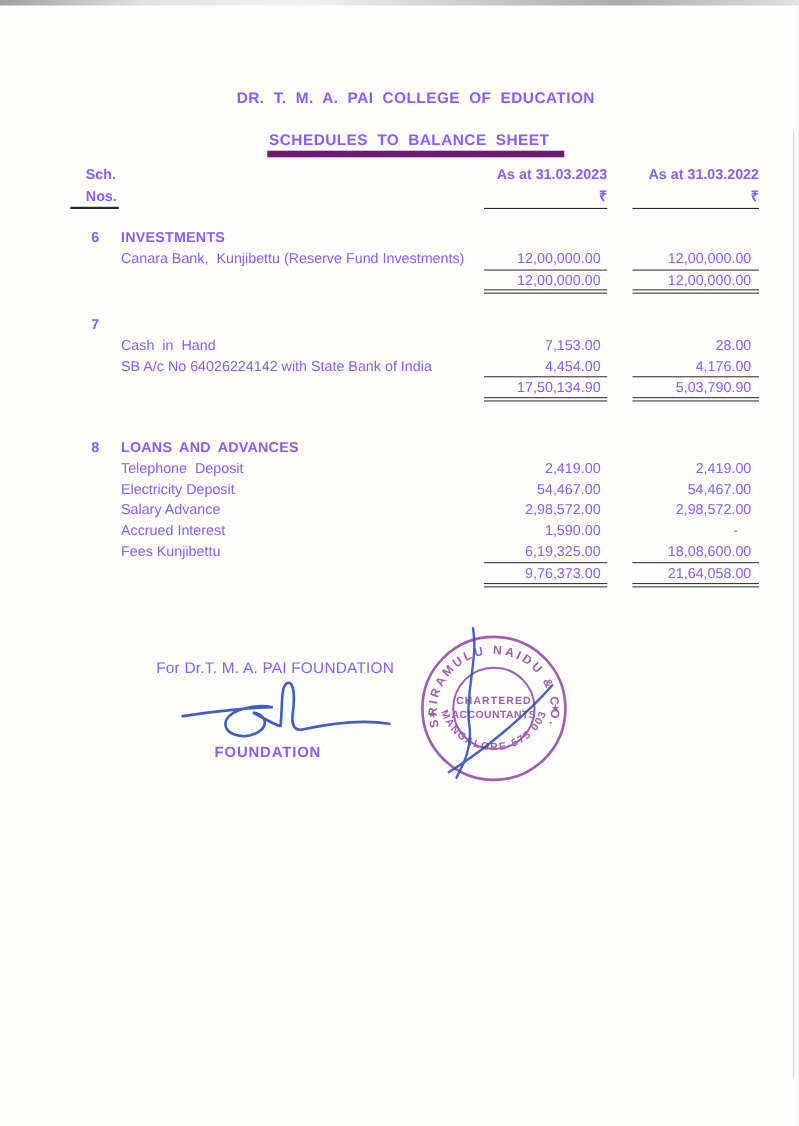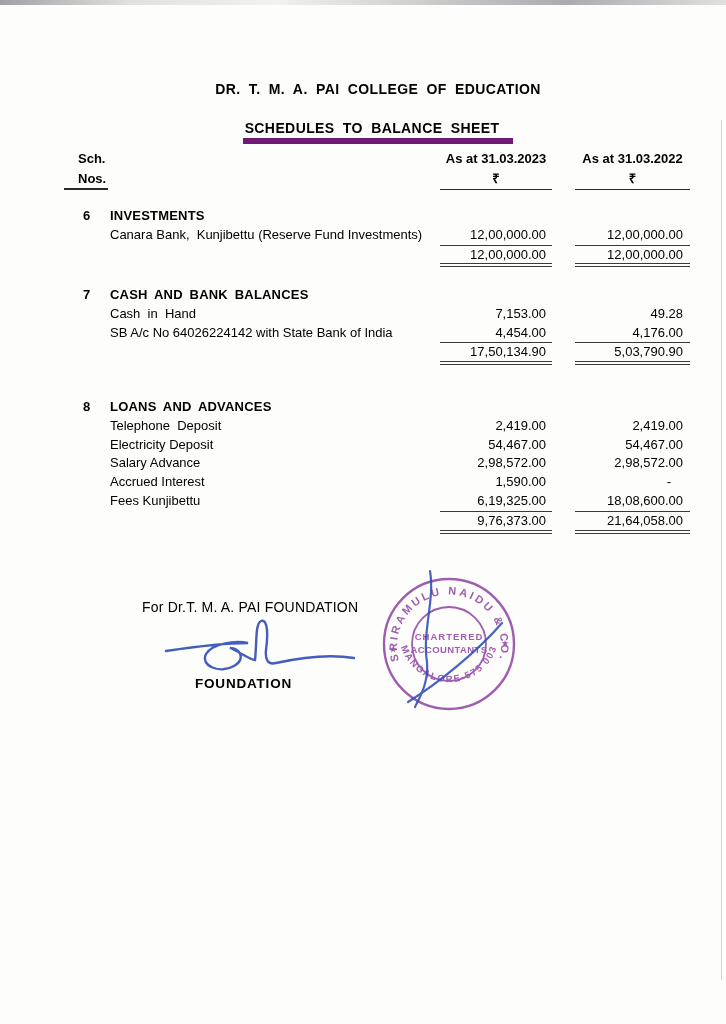--- a/index.html
+++ b/index.html
@@ -3,21 +3,21 @@
 <meta charset="utf-8">
 <style>
   * { margin:0; padding:0; box-sizing:border-box; }
   html,body { background:#e8e8e8; }
   .page {
     position:relative;
     width:726px; height:1024px;
     background:#fdfdfc;
     overflow:hidden;
     font-family:"Liberation Sans", sans-serif;
-    color:#000000;
+    color:#8b5cf6;
   }
   
   .top-smudge {
     position:absolute; top:0; left:0; width:726px; height:5px;
     background:linear-gradient(90deg,
       rgba(85,85,90,.55) 0%, rgba(140,140,145,.25) 18%,
       rgba(160,160,165,.12) 38%, rgba(110,110,115,.38) 62%,
       rgba(90,90,95,.5) 78%, rgba(150,150,155,.28) 100%);
   }
   .right-edge-line {
@@ -42,21 +42,21 @@
   .cols { display:flex; width:612px; }
   .c-sch   { width:32px; padding-left:5px; }
   .c-label { flex:1; white-space:pre; overflow:hidden; }
   .c-v1 { width:112px; text-align:right; padding-right:6px; }
   .c-gap { width:23px; }
   .c-v2 { width:115px; text-align:right; padding-right:7px; }
   
   .col-headers { position:absolute; top:149px; left:78px; font-size:13px; font-weight:bold; }
   .col-headers .c-sch { line-height:19.5px; padding-left:0; }
   .nos-underline { display:inline-block; margin-left:-14px; padding-left:14px; padding-right:2px; border-bottom:2px solid #2a2a2a; }
-  .amt-head { text-align:center; padding-right:0; border-bottom:1.7px solid #2a2a2a; height:41px; line-height:19.5px; }
+  .amt-head { text-align:right; padding-right:0; border-bottom:1.7px solid #2a2a2a; height:41px; line-height:19.5px; }
   
   .section { position:absolute; left:78px; font-size:13px; }
   .trow { height:18.8px; line-height:18.8px; }
   .schno { font-weight:bold; }
   .sec-heading {
     display:inline-block; font-weight:bold; letter-spacing:.2px; word-spacing:3px;
     border-bottom:1.7px solid #262626; line-height:16px; height:18.8px;
   }
   .rule-top { border-top:1.5px solid #3a3a3a; }
   .dash-cell { padding-right:19px; }
@@ -126,31 +126,30 @@
         <div class="c-label"></div>
       <div class="c-v1 drule"></div>
       <div class="c-gap"></div>
       <div class="c-v2 drule"></div>
     </div>
   </div>
 
   <div class="section" style="top:286px;">
     <div class="trow cols">
       <div class="c-sch schno">7</div>
-      <div class="c-label"><span class="sec-heading">CASH AND BANK BALANCES</span></div>
       <div class="c-v1"></div>
         <div class="c-gap"></div>
         <div class="c-v2"></div>
     </div>
     <div class="trow cols">
       <div class="c-sch"></div>
       <div class="c-label">Cash  in  Hand</div>
       <div class="c-v1">7,153.00</div>
       <div class="c-gap"></div>
-      <div class="c-v2">49.28</div>
+      <div class="c-v2">28.00</div>
     </div>
     <div class="trow cols">
       <div class="c-sch"></div>
       <div class="c-label">SB A/c No 64026224142 with State Bank of India</div>
       <div class="c-v1">4,454.00</div>
       <div class="c-gap"></div>
       <div class="c-v2">4,176.00</div>
     </div>
     <div class="trow cols">
       <div class="c-sch"></div>

